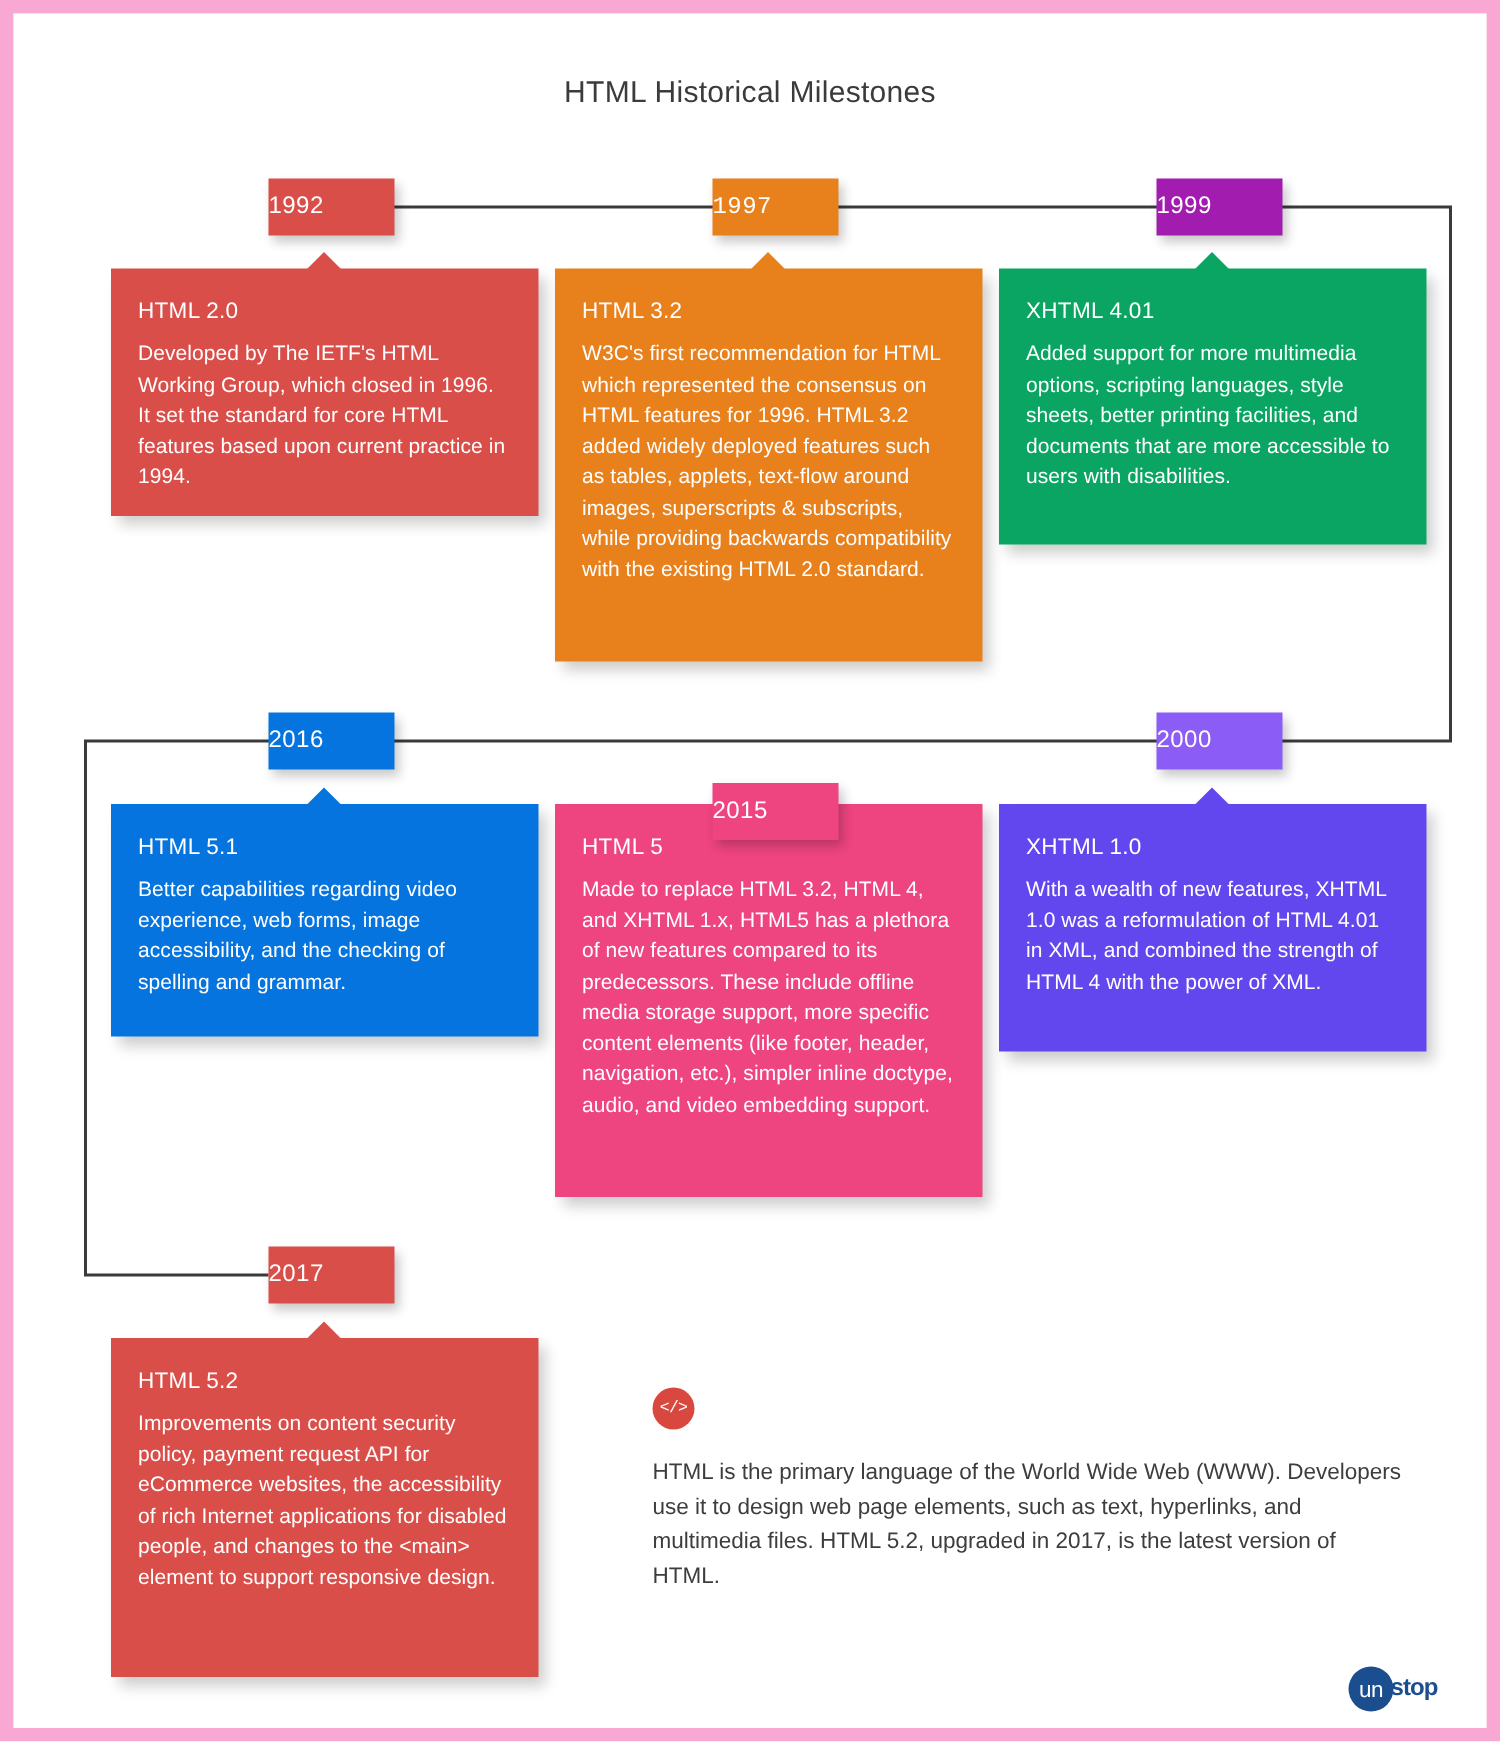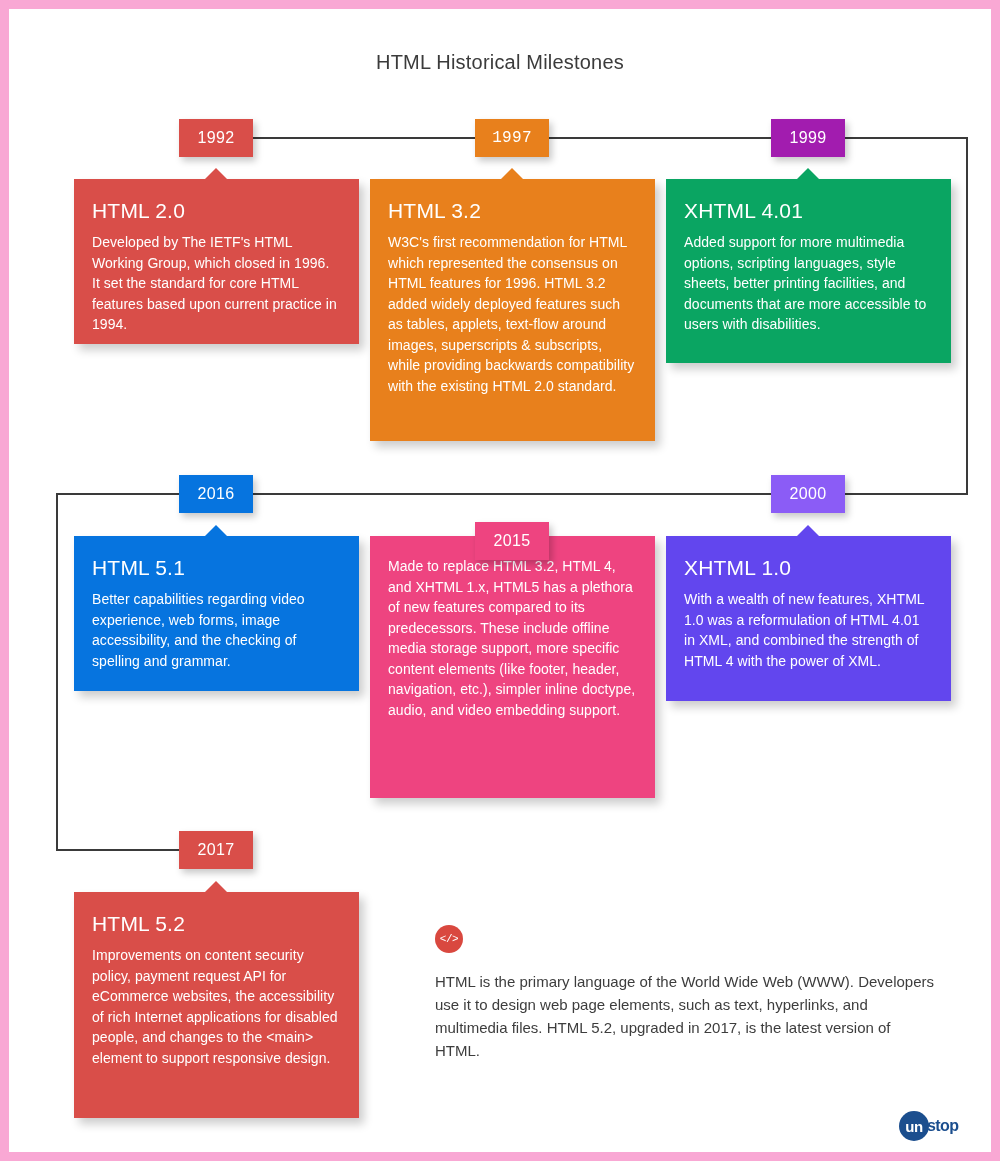--- a/index.html
+++ b/index.html
@@ -42,42 +42,41 @@
   .connectors {
     position: absolute;
     left: 0; top: 0;
     width: 1000px; height: 1161px;
     pointer-events: none;
   }
 
   
   .year-badge {
     position: absolute;
-    width: 74px;
+    width: 84px;
     height: 38px;
     line-height: 38px;
-    text-align: center;
     color: #ffffff;
     font-size: 16px;
     letter-spacing: .3px;
     box-shadow: 3px 4px 7px rgba(0,0,0,.22);
     z-index: 4;
   }
 
   
   .card {
     position: absolute;
     box-sizing: border-box;
     padding: 20px 18px 18px 18px;
     color: #ffffff;
     box-shadow: 5px 6px 9px rgba(0,0,0,.20);
     z-index: 3;
   }
   .card .card-title {
-    font-size: 21px;
+    font-size: 15px;
     margin: 0 0 9px 0;
     font-weight: 400;
     letter-spacing: .2px;
   }
   .card .card-body {
     font-size: 14px;
     line-height: 20.5px;
     margin: 0;
     letter-spacing: .05px;
   }
@@ -126,21 +125,21 @@
     align-items: center;
     height: 30px;
   }
   .logo-mark {
     width: 30px;
     height: 30px;
     border-radius: 50%;
     background: #1B4E8E;
     color: #ffffff;
     font-size: 15px;
-    font-weight: bold;
+    font-weight: normal;
     display: flex;
     align-items: center;
     justify-content: center;
     letter-spacing: -.3px;
   }
   .logo-word {
     margin-left: -2px;
     font-size: 16px;
     font-weight: bold;
     color: #1B4E8E;
@@ -199,20 +198,21 @@
       <div class="notch" style="left:130px; border-bottom:12px solid #0674DF;"></div>
       <p class="card-title">HTML 5.1</p>
       <p class="card-body">Better capabilities regarding video experience, web forms, image accessibility, and the checking of spelling and grammar.</p>
     </div>
 
     <div class="year-badge" style="left:466px; top:466px; background:#EE4480;margin-top:47px;">
       <span>2015</span>
     </div>
     <div class="card" style="left:361px; top:527px; width:285px; height:262px; background:#EE4480;">
       <div class="notch" style="left:130px; border-bottom:12px solid #EE4480;"></div>
+      <p class="card-title">HTML 5</p>
       <p class="card-body">Made to replace HTML 3.2, HTML 4, and XHTML 1.x, HTML5 has a plethora of new features compared to its predecessors. These include offline media storage support, more specific content elements (like footer, header, navigation, etc.), simpler inline doctype, audio, and video embedding support.</p>
     </div>
 
     <div class="year-badge" style="left:762px; top:466px; background:#8b5cf6;">
       <span>2000</span>
     </div>
     <div class="card" style="left:657px; top:527px; width:285px; height:165px; background:#6246EE;">
       <div class="notch" style="left:130px; border-bottom:12px solid #6246EE;"></div>
       <p class="card-title">XHTML 1.0</p>
       <p class="card-body">With a wealth of new features, XHTML 1.0 was a reformulation of HTML 4.01 in XML, and combined the strength of HTML 4 with the power of XML.</p>

